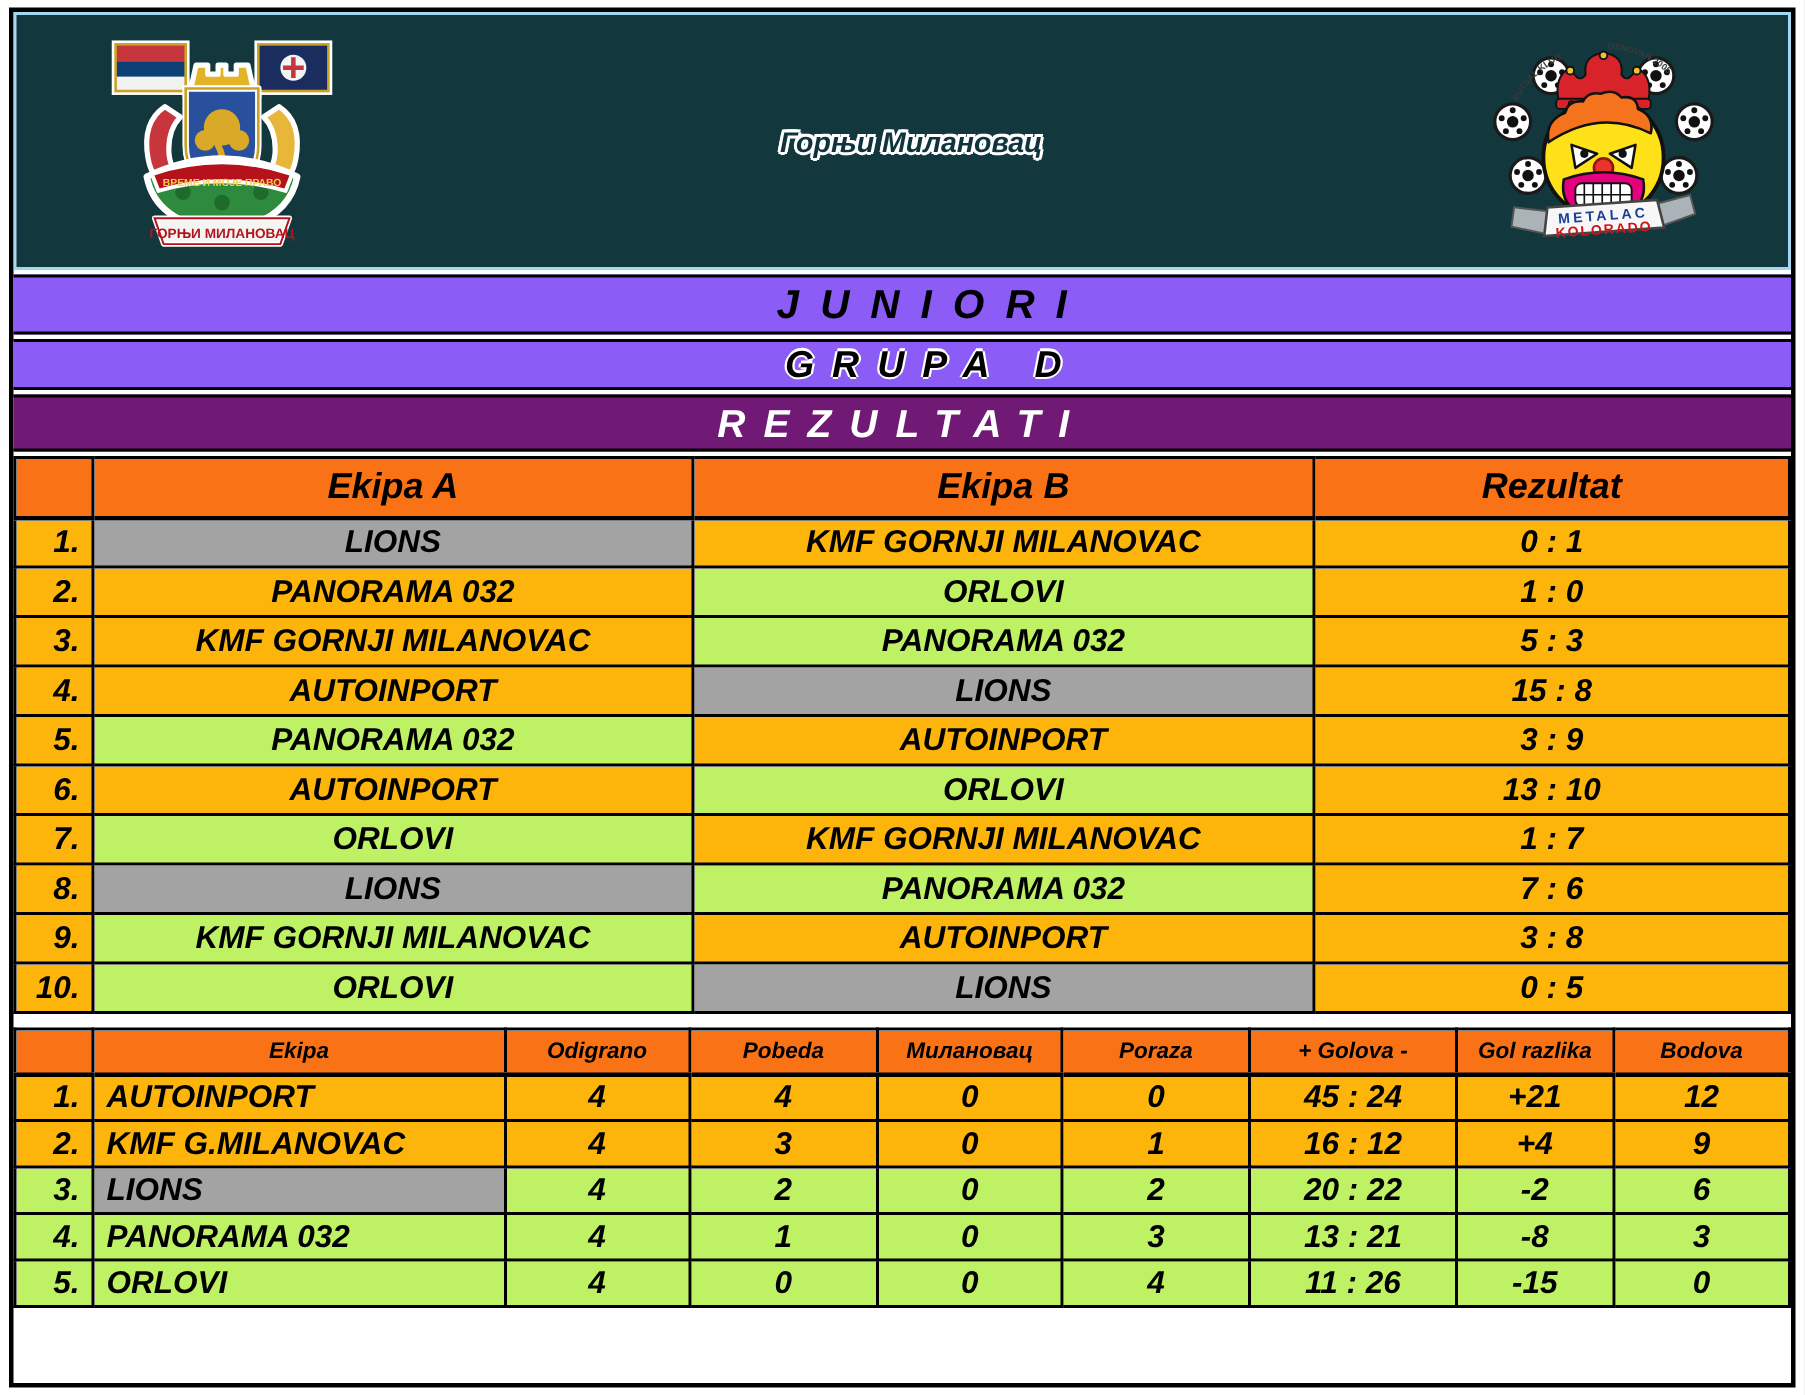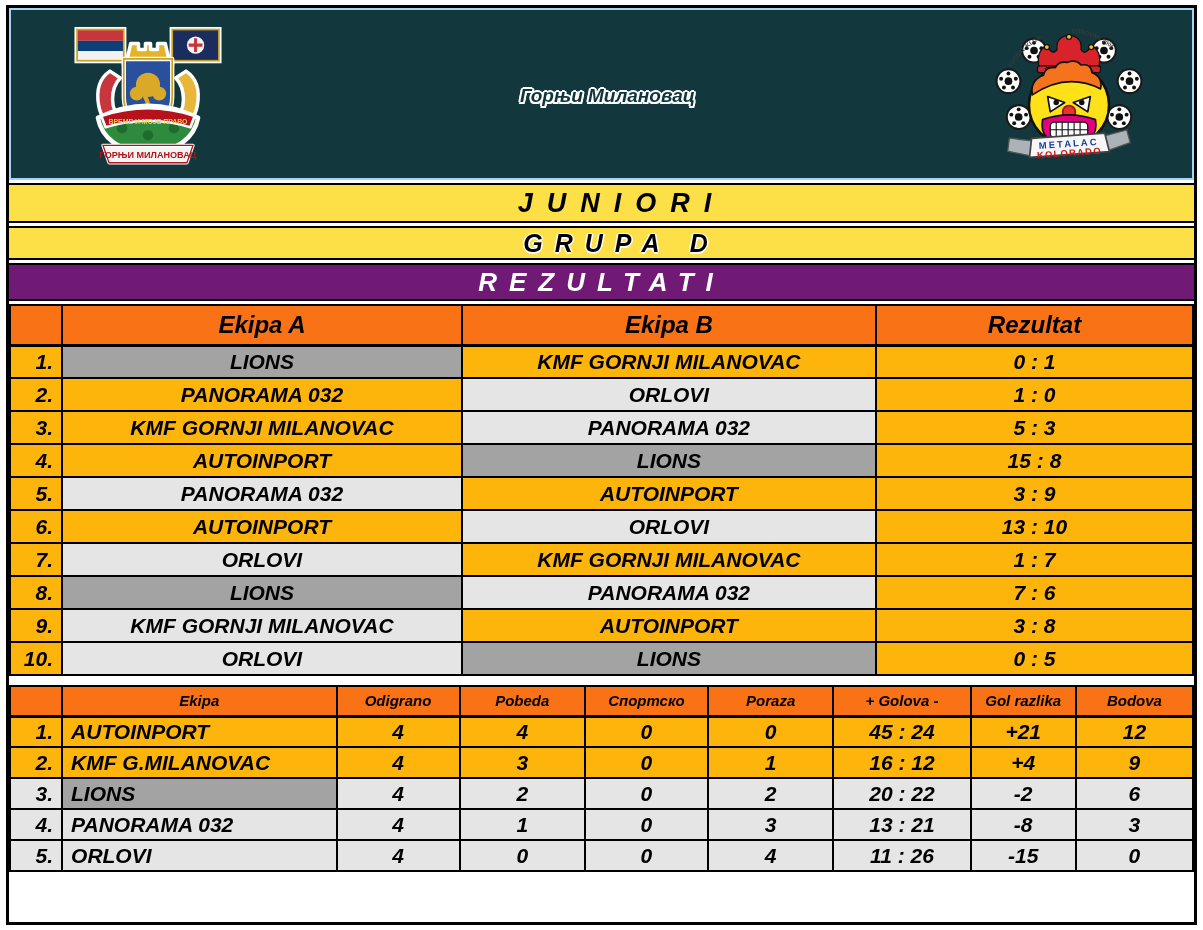--- a/index.html
+++ b/index.html
@@ -24,21 +24,21 @@
   .outline-big { text-shadow: 4px 0 0 #fff, -4px 0 0 #fff, 0 4px 0 #fff, 0 -4px 0 #fff,
                  3px 3px 0 #fff, -3px 3px 0 #fff, 3px -3px 0 #fff, -3px -3px 0 #fff; }
   .outline-sm  { text-shadow: 2px 0 0 #fff, -2px 0 0 #fff, 0 2px 0 #fff, 0 -2px 0 #fff,
                  1.5px 1.5px 0 #fff, -1.5px 1.5px 0 #fff, 1.5px -1.5px 0 #fff, -1.5px -1.5px 0 #fff; }
   .srcgm-sub  { margin-top:7px; font-size:20px; font-weight:bold; font-style:italic; color:#2FB3E8; }
   .srcgm-city { margin-top:3px; font-size:19px; font-weight:bold; font-style:italic; color:#10343C; }
 
   
   .bar { display:flex; align-items:center; justify-content:center;
          font-weight:bold; font-style:italic; border-top:2px solid #000; border-bottom:2px solid #000; }
-  .bar-gold { background:#fde047; color:#000;padding-left:40px; }
+  .bar-gold { background:#8b5cf6; color:#000;padding-left:40px; }
   .bar-navy { background:#701a75; color:#fff; }
   .bar-juniori  { flex:0 0 40px; font-size:27px; letter-spacing:14px; }
   .bar-grupa    { flex:0 0 34px; font-size:25px; letter-spacing:12px;
                   text-shadow:1.5px 0 #fff,-1.5px 0 #fff,0 1.5px #fff,0 -1.5px #fff; }
   .bar-rezultati{ flex:0 0 38px; font-size:26px; letter-spacing:12px; }
   .bar-tabela   { flex:0 0 38px; font-size:26px; letter-spacing:12px; }
 
   
   table { width:100%; border-collapse:collapse; table-layout:fixed; }
   .results-wrap { flex:0 0 378px; }
@@ -46,21 +46,21 @@
   th, td { border:2px solid #000; font-style:italic; font-weight:bold; overflow:hidden; white-space:nowrap; }
   thead th { background:#f97316; color:#000; border-bottom:3px solid #000; }
   .results-table thead th { height:40px; font-size:24px; }
   .results-table td { height:33px; font-size:21px; text-align:center; }
   .standings-table thead th { height:30px; font-size:15px; }
   .standings-table td { height:31px; font-size:21px; text-align:center; }
   td.num { text-align:right; padding-right:8px; }
   td.team-left { text-align:left; padding-left:8px; }
   .cell-gold  { background:#FEB50B; }
   .cell-red   { background:#a3a3a3; }
-  .cell-white { background:#e5e5e5; }
+  .cell-white { background:#bef264; }
 </style>
 </head>
 <body>
 
 <div class="page">
   <div class="frame">
 
     <div class="banner">
 
       <svg class="coa" viewBox="0 0 180 185">
@@ -298,21 +298,21 @@
             <col style="width:11.6%">
             <col style="width:8.9%">
           <col style="width:9.9%">
         </colgroup>
         <thead>
           <tr>
             <th></th>
             <th>Ekipa</th>
             <th>Odigrano</th>
             <th>Pobeda</th>
-            <th>Спортско</th>
+            <th>Милановац</th>
             <th>Poraza</th>
             <th>+ Golova -</th>
             <th>Gol razlika</th>
             <th>Bodova</th>
           </tr>
         </thead>
         <tbody>
             <tr>
               <td class="num cell-gold">1.</td>
               <td class="team-left cell-gold">AUTOINPORT</td>

